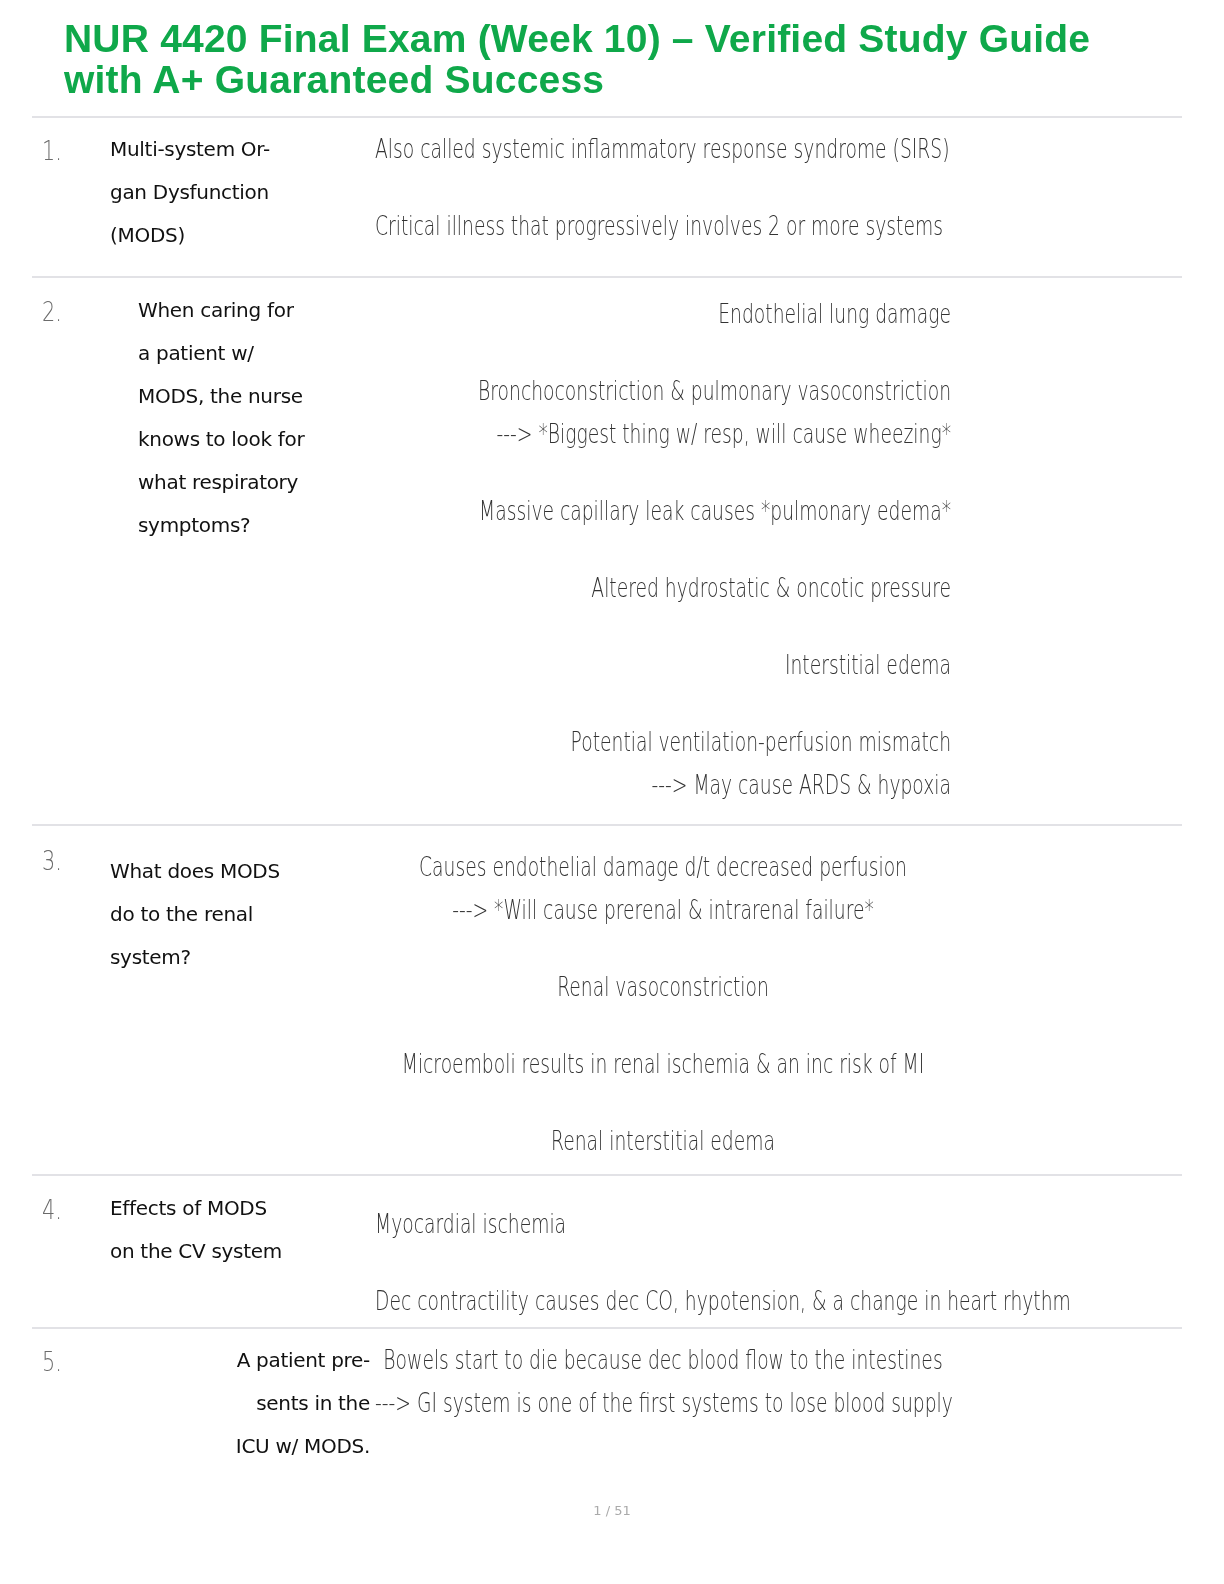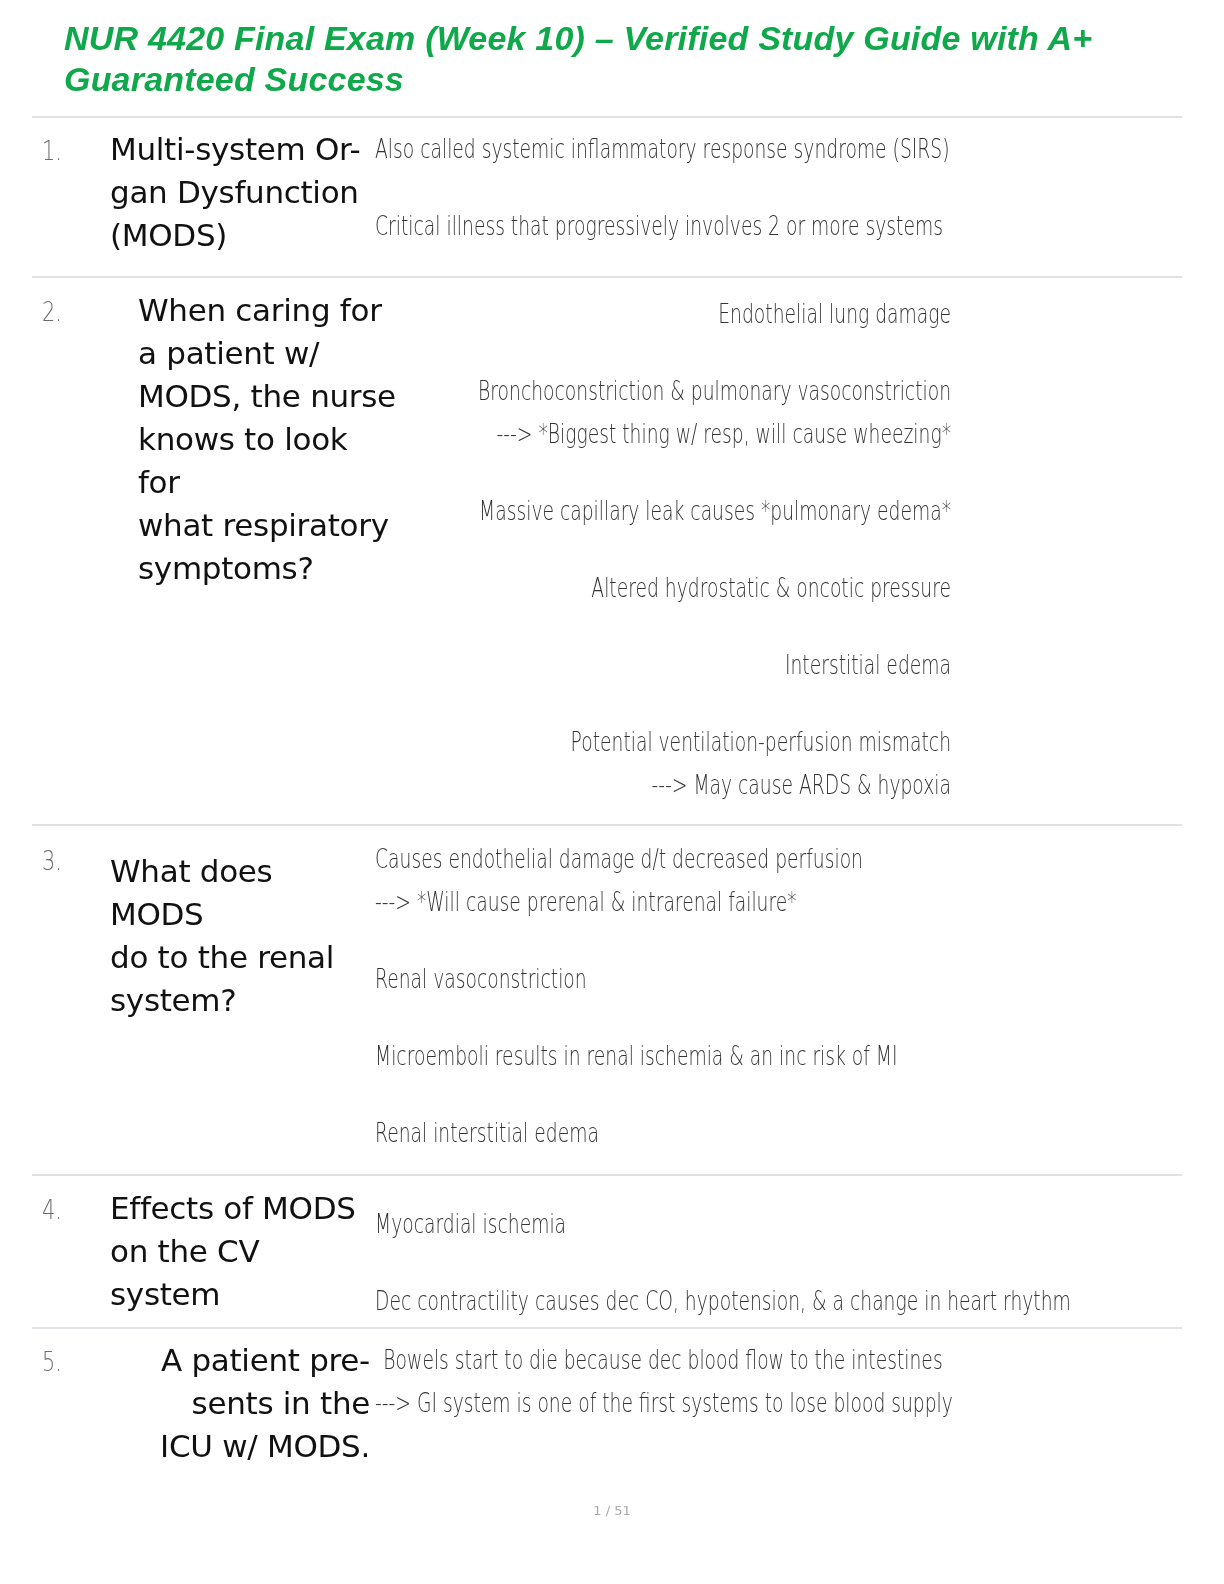--- a/index.html
+++ b/index.html
@@ -1,21 +1,21 @@
 <!DOCTYPE html>
 <html><head>
 <meta charset="utf-8">
 <style>
   html, body { margin:0; padding:0; background:#ffffff; }
   body { width:1224px; height:1584px; position:relative; overflow:hidden; font-family:"DejaVu Sans", sans-serif; color:#000; }
-  .title { position:absolute; left:64px; top:18px; width:1100px; font-family:"Liberation Sans", sans-serif; font-weight:bold; font-size:34px; line-height:41px; color:#0fa84a; margin:0; letter-spacing:0.2px;font-style:italic; }
+  .title { position:absolute; left:64px; top:18px; width:1100px; font-family:"Liberation Sans", sans-serif; font-weight:bold; font-size:39px; line-height:41px; color:#0fa84a; margin:0; letter-spacing:0.2px; }
   .rule { position:absolute; left:32px; width:1150px; height:2px; background:#e2e2e6; }
   .card { position:absolute; left:32px; width:1150px; }
   .num { position:absolute; left:10px; font-family:"DejaVu Sans", sans-serif; font-size:26px; color:#6b6b6b; font-weight:200; transform:scaleX(0.8); transform-origin:left top; }
-  .term { position:absolute; left:78px; width:260px; font-family:"DejaVu Sans", sans-serif; font-size:31px; line-height:43px; color:#111; letter-spacing:-0.3px; }
+  .term { position:absolute; left:78px; width:260px; font-family:"DejaVu Sans", sans-serif; font-size:20px; line-height:43px; color:#111; letter-spacing:-0.3px; }
   .defs { position:absolute; left:343px; width:800px; }
   .def { font-family:"DejaVu Sans", sans-serif; font-size:26px; line-height:43px; color:#333; font-weight:200; transform:scaleX(0.72); transform-origin:left top; white-space:nowrap; margin:0; }
   .gap { height:34px; }
   .footer { position:absolute; left:0; top:1503px; width:1224px; text-align:center; font-family:"DejaVu Sans", sans-serif; font-size:13px; color:#aaa; }
 </style>
 </head>
 <body>
 
 <h1 class="title">NUR 4420 Final Exam (Week 10) – Verified Study Guide with A+ Guaranteed Success</h1>
 
@@ -51,21 +51,21 @@
     <p class="def">Potential ventilation-perfusion mismatch</p>
     <p class="def">---&gt; May cause ARDS &amp; hypoxia</p>
   </div>
 </div>
 
 <div class="rule" style="top:824px;"></div>
 
 <div class="card" style="top:838px;">
   <div class="num" style="top:8px;">3.</div>
   <div class="term" style="top:12px;">What does MODS<br>do to the renal<br>system?</div>
-  <div class="defs" style="top:0px;">
+  <div class="defs" style="top:8px;text-align:center;">
     <p class="def">Causes endothelial damage d/t decreased perfusion</p>
     <p class="def">---&gt; *Will cause prerenal &amp; intrarenal failure*</p>
     <div class="gap"></div>
     <p class="def">Renal vasoconstriction</p>
     <div class="gap"></div>
     <p class="def">Microemboli results in renal ischemia &amp; an inc risk of MI</p>
     <div class="gap"></div>
     <p class="def">Renal interstitial edema</p>
   </div>
 </div>

